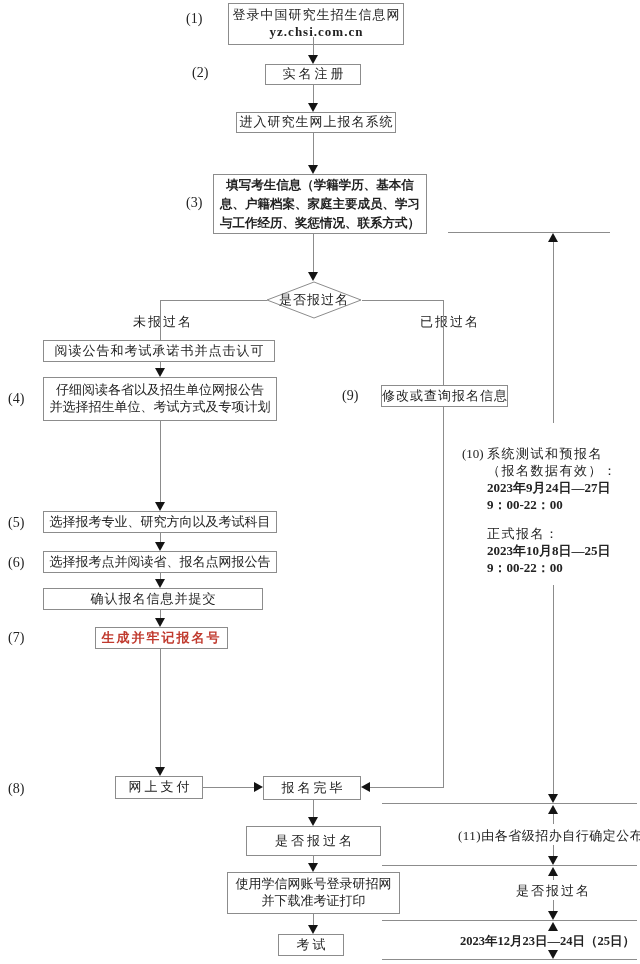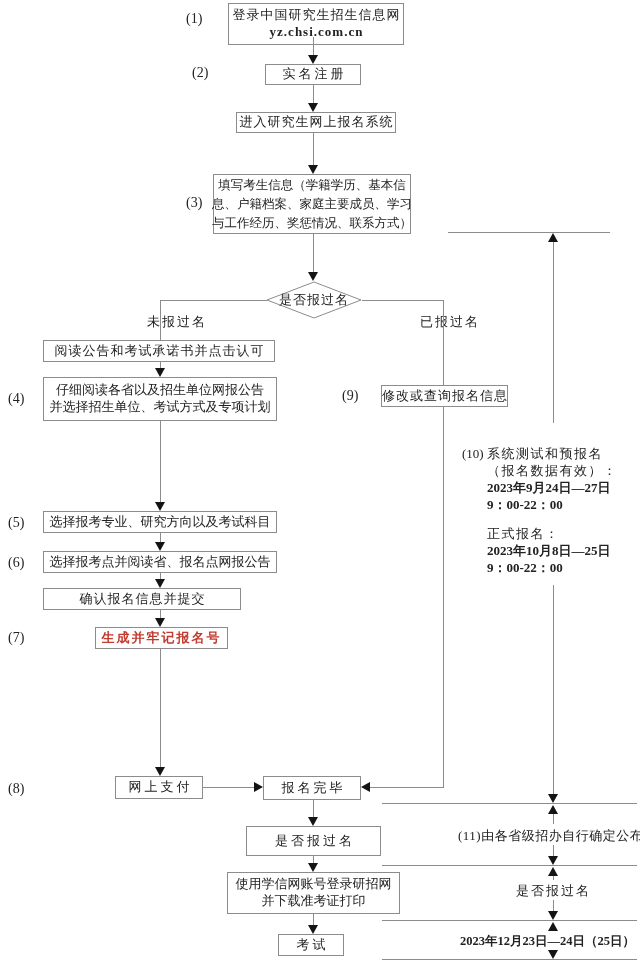--- a/index.html
+++ b/index.html
@@ -50,51 +50,51 @@
   <div class="box sp1" style="left:228px;top:3px;width:176px;height:42px;">
     <span>登录中国研究生招生信息网</span>
     <span class="bold">yz.chsi.com.cn</span>
   </div>
   <div class="box sp3" style="left:265px;top:64px;width:96px;height:21px;">
     <span>实名注册</span>
   </div>
   <div class="box sp1" style="left:236px;top:112px;width:160px;height:21px;">
     <span>进入研究生网上报名系统</span>
   </div>
-  <div class="box small" style="left:213px;top:174px;width:198px;height:60px;">
+  <div class="box small" style="left:213px;top:174px;width:214px;height:60px;font-weight:bold;">
     <span>填写考生信息（学籍学历、基本信</span>
     <span>息、户籍档案、家庭主要成员、学习</span>
     <span>与工作经历、奖惩情况、联系方式）</span>
   </div>
 
   <svg class="diamond-wrap" width="98" height="38">
     <polygon points="49,1 96,19 49,37 2,19" fill="#ffffff" stroke="#8c8c8c" stroke-width="1"></polygon>
   </svg>
   <div class="diamond-text">是否报过名</div>
 
-  <div class="lbl" style="left:133px;top:313px;margin-left:14px;">未报过名</div>
+  <div class="lbl" style="left:133px;top:313px;">未报过名</div>
   <div class="lbl" style="left:420px;top:313px;">已报过名</div>
 
   <div class="box sp1" style="left:43px;top:340px;width:232px;height:22px;">
     <span>阅读公告和考试承诺书并点击认可</span>
   </div>
   <div class="box" style="left:43px;top:377px;width:234px;height:44px;">
     <span>仔细阅读各省以及招生单位网报公告</span>
     <span>并选择招生单位、考试方式及专项计划</span>
   </div>
   <div class="box sp1" style="left:381px;top:385px;width:127px;height:22px;">
     <span>修改或查询报名信息</span>
   </div>
   <div class="box" style="left:43px;top:511px;width:234px;height:22px;">
     <span>选择报考专业、研究方向以及考试科目</span>
   </div>
   <div class="box" style="left:43px;top:551px;width:234px;height:22px;">
     <span>选择报考点并阅读省、报名点网报公告</span>
   </div>
-  <div class="box sp1" style="left:43px;top:588px;width:198px;height:22px;">
+  <div class="box sp1" style="left:43px;top:588px;width:220px;height:22px;">
     <span>确认报名信息并提交</span>
   </div>
   <div class="box red" style="left:95px;top:627px;width:133px;height:22px;">
     <span>生成并牢记报名号</span>
   </div>
 
   <div class="box sp3" style="left:115px;top:776px;width:88px;height:23px;">
     <span>网上支付</span>
   </div>
   <div class="box sp3" style="left:263px;top:776px;width:98px;height:24px;">

